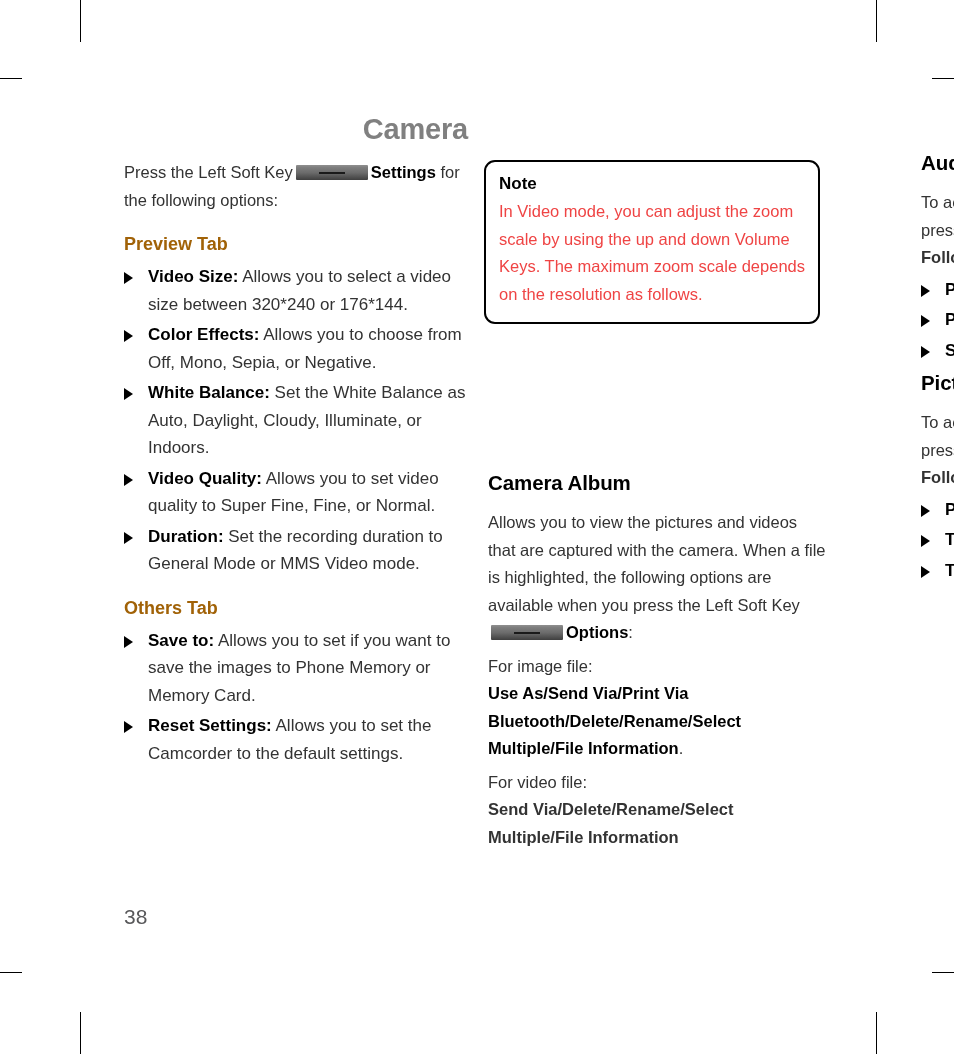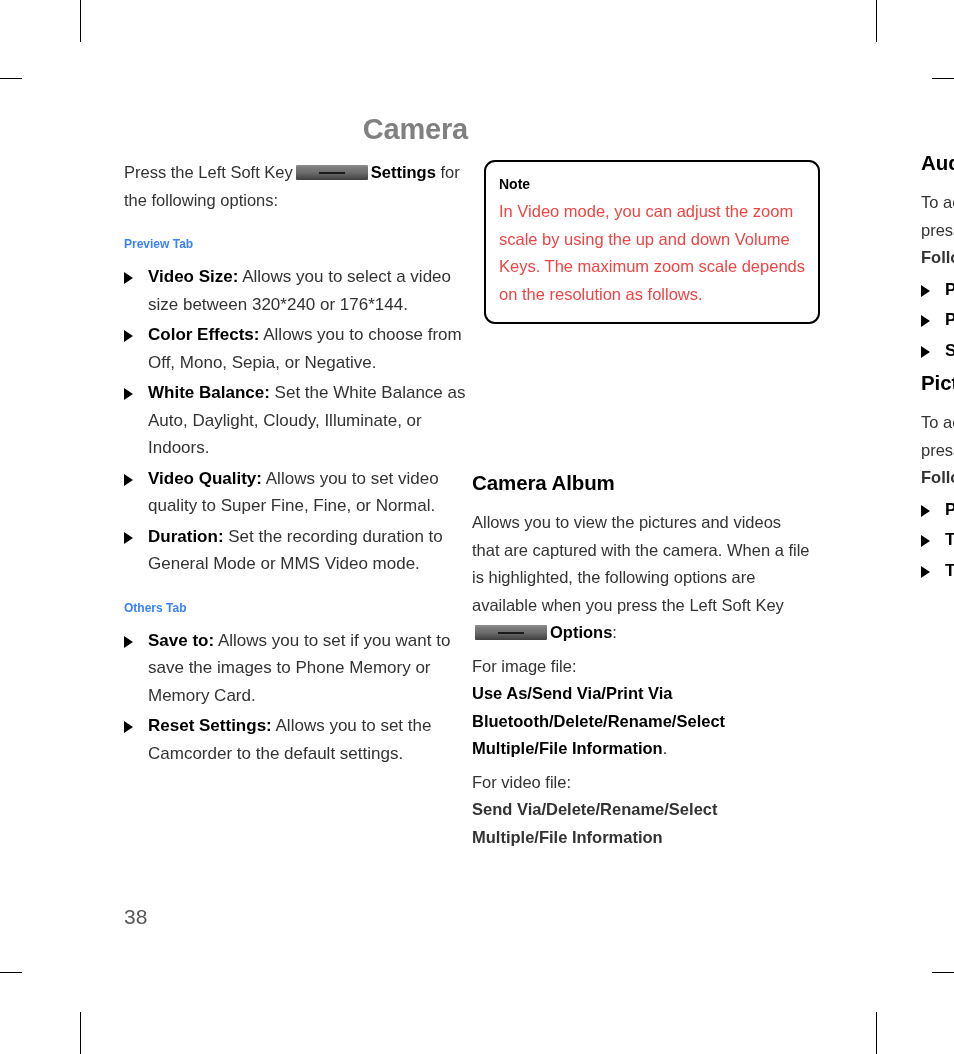--- a/index.html
+++ b/index.html
@@ -31,43 +31,43 @@
     width: 954px; height: 1054px;
   }
 
   .col {
     position: absolute;
     font-size: 16.5px;
     line-height: 27px;
     color: #333333;
   }
   #col-left  { left: 124px; top: 112px; width: 344px; }
-  #col-right { left: 472px; top: 112px; width: 340px; }
+  #col-right { left: 488px; top: 112px; width: 340px; }
 
   h1.chapter {
     font-size: 29px;
     font-weight: bold;
     color: #808080;
     margin: 0 0 13px 0;
     letter-spacing: -0.2px;
     line-height: 34px;
     text-align: right;
   }
   h2.sec {
     font-size: 20.5px;
     font-weight: bold;
     color: #000000;
     margin: 23px 0 9px 0;
     line-height: 26px;
     letter-spacing: -0.1px;
   }
   h3.sub {
-    font-size: 12px;
-    font-weight: bold;
-    color: #3b82f6;
+    font-size: 18px;
+    font-weight: bold;
+    color: #a16207;
     margin: 18px 0 6px 0;
     line-height: 25px;
   }
   p.body {
     margin: 13px 0 0 0;
     font-size: 16.5px;
     line-height: 27.5px;
     color: #333333;
   }
   p.body + p.body { margin-top: 0; }
@@ -125,21 +125,21 @@
     top: 160px;
     width: 336px;
     box-sizing: border-box;
     border: 2.5px solid #000;
     border-radius: 11px;
     padding: 10px 13px 14px 13px;
     background: #fff;
   }
   .notebox h4 {
     margin: 0 0 2px 0;
-    font-size: 14px;
+    font-size: 17px;
     font-weight: bold;
     color: #000;
     line-height: 24px;
   }
   .notebox p {
     margin: 0;
     font-size: 16.5px;
     line-height: 27.5px;
     color: #ef4444;
   }

